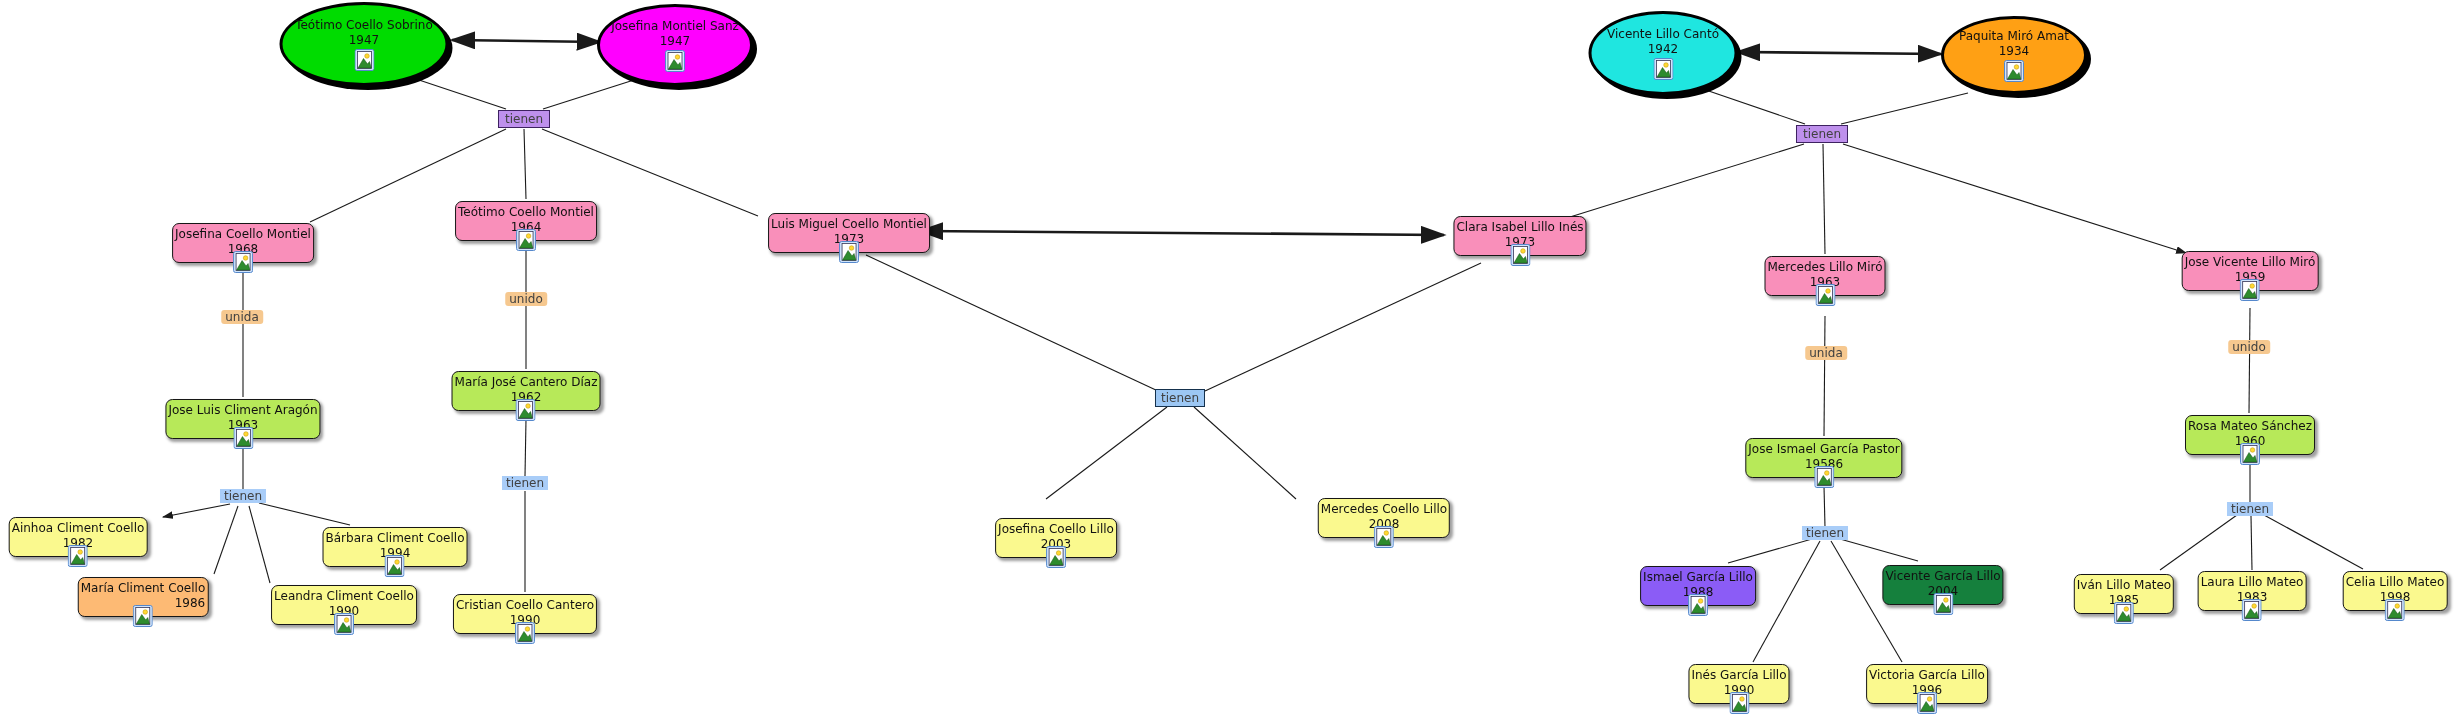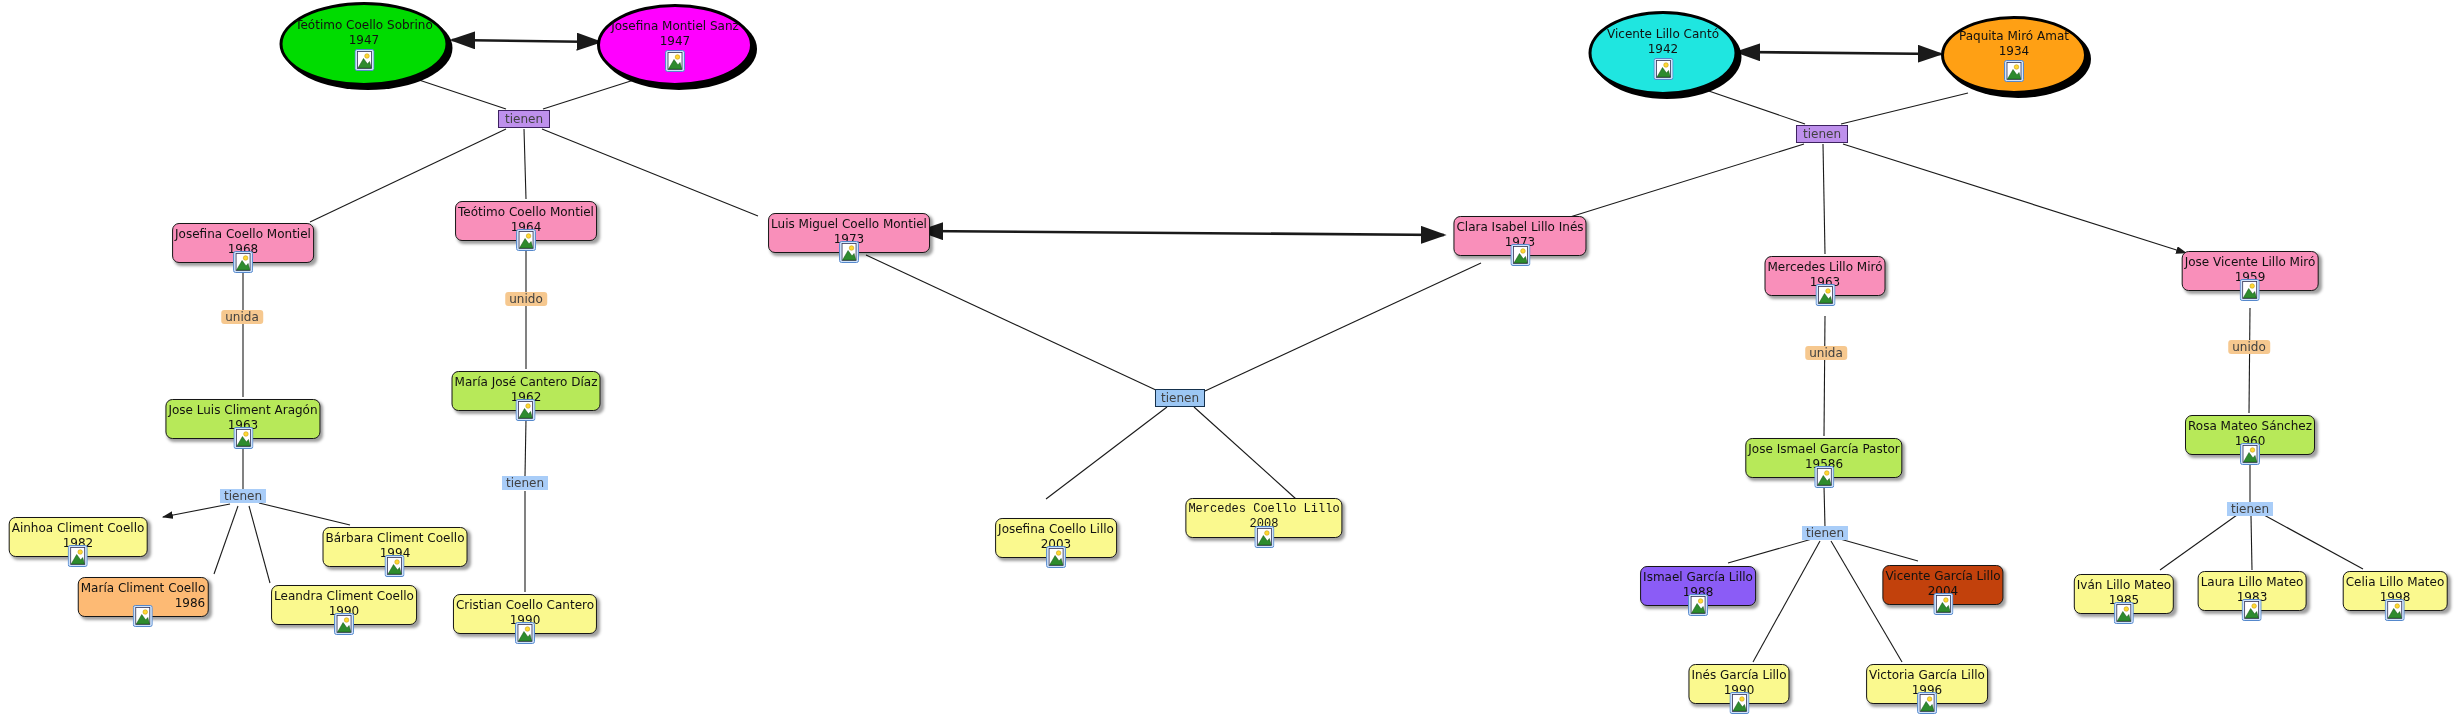--- a/index.html
+++ b/index.html
@@ -280,41 +280,41 @@
     <div class="node rect" style="left: 1056px; top: 518px; background: rgb(250, 249, 142); margin-top: 20px;">
       <span class="name">Josefina Coello Lillo</span>
       <span class="year">2003</span>
       <span class="photo"><svg width="20" height="22" viewBox="0 0 20 22">
           <rect x="0.5" y="0.5" width="19" height="21" rx="2" fill="#cfe3fb" stroke="#5588cc"></rect>
           <rect x="3" y="2.5" width="14" height="17" fill="#ffffff" stroke="#333355" stroke-width="0.8"></rect>
           <circle cx="12.5" cy="7" r="2.3" fill="#ffd833" stroke="#b89000" stroke-width="0.5"></circle>
           <path d="M3.5 19 L9 9.5 L13 15 L15 12.5 L16.8 19 Z" fill="#2e8b2e" stroke="#145214" stroke-width="0.5"></path>
         </svg></span>
     </div>
-    <div class="node rect" style="left: 1264px; top: 518px; background: rgb(250, 249, 142); font-family: Liberation Mono, monospace;">
+    <div class="node rect" style="left: 1384px; top: 518px; background: rgb(250, 249, 142);">
       <span class="name">Mercedes Coello Lillo</span>
       <span class="year">2008</span>
       <span class="photo"><svg width="20" height="22" viewBox="0 0 20 22">
           <rect x="0.5" y="0.5" width="19" height="21" rx="2" fill="#cfe3fb" stroke="#5588cc"></rect>
           <rect x="3" y="2.5" width="14" height="17" fill="#ffffff" stroke="#333355" stroke-width="0.8"></rect>
           <circle cx="12.5" cy="7" r="2.3" fill="#ffd833" stroke="#b89000" stroke-width="0.5"></circle>
           <path d="M3.5 19 L9 9.5 L13 15 L15 12.5 L16.8 19 Z" fill="#2e8b2e" stroke="#145214" stroke-width="0.5"></path>
         </svg></span>
     </div>
     <div class="node rect" style="left: 1698px; top: 586px; background: #8b5cf6;">
       <span class="name">Ismael García Lillo</span>
       <span class="year">1988</span>
       <span class="photo"><svg width="20" height="22" viewBox="0 0 20 22">
           <rect x="0.5" y="0.5" width="19" height="21" rx="2" fill="#cfe3fb" stroke="#5588cc"></rect>
           <rect x="3" y="2.5" width="14" height="17" fill="#ffffff" stroke="#333355" stroke-width="0.8"></rect>
           <circle cx="12.5" cy="7" r="2.3" fill="#ffd833" stroke="#b89000" stroke-width="0.5"></circle>
           <path d="M3.5 19 L9 9.5 L13 15 L15 12.5 L16.8 19 Z" fill="#2e8b2e" stroke="#145214" stroke-width="0.5"></path>
         </svg></span>
     </div>
-    <div class="node rect" style="left: 1943px; top: 585px; background: #c2410c;">
+    <div class="node rect" style="left: 1943px; top: 585px; background: #15803d;">
       <span class="name">Vicente García Lillo</span>
       <span class="year">2004</span>
       <span class="photo"><svg width="20" height="22" viewBox="0 0 20 22">
           <rect x="0.5" y="0.5" width="19" height="21" rx="2" fill="#cfe3fb" stroke="#5588cc"></rect>
           <rect x="3" y="2.5" width="14" height="17" fill="#ffffff" stroke="#333355" stroke-width="0.8"></rect>
           <circle cx="12.5" cy="7" r="2.3" fill="#ffd833" stroke="#b89000" stroke-width="0.5"></circle>
           <path d="M3.5 19 L9 9.5 L13 15 L15 12.5 L16.8 19 Z" fill="#2e8b2e" stroke="#145214" stroke-width="0.5"></path>
         </svg></span>
     </div>
     <div class="node rect" style="left: 1739px; top: 684px; background: rgb(250, 249, 142);">

